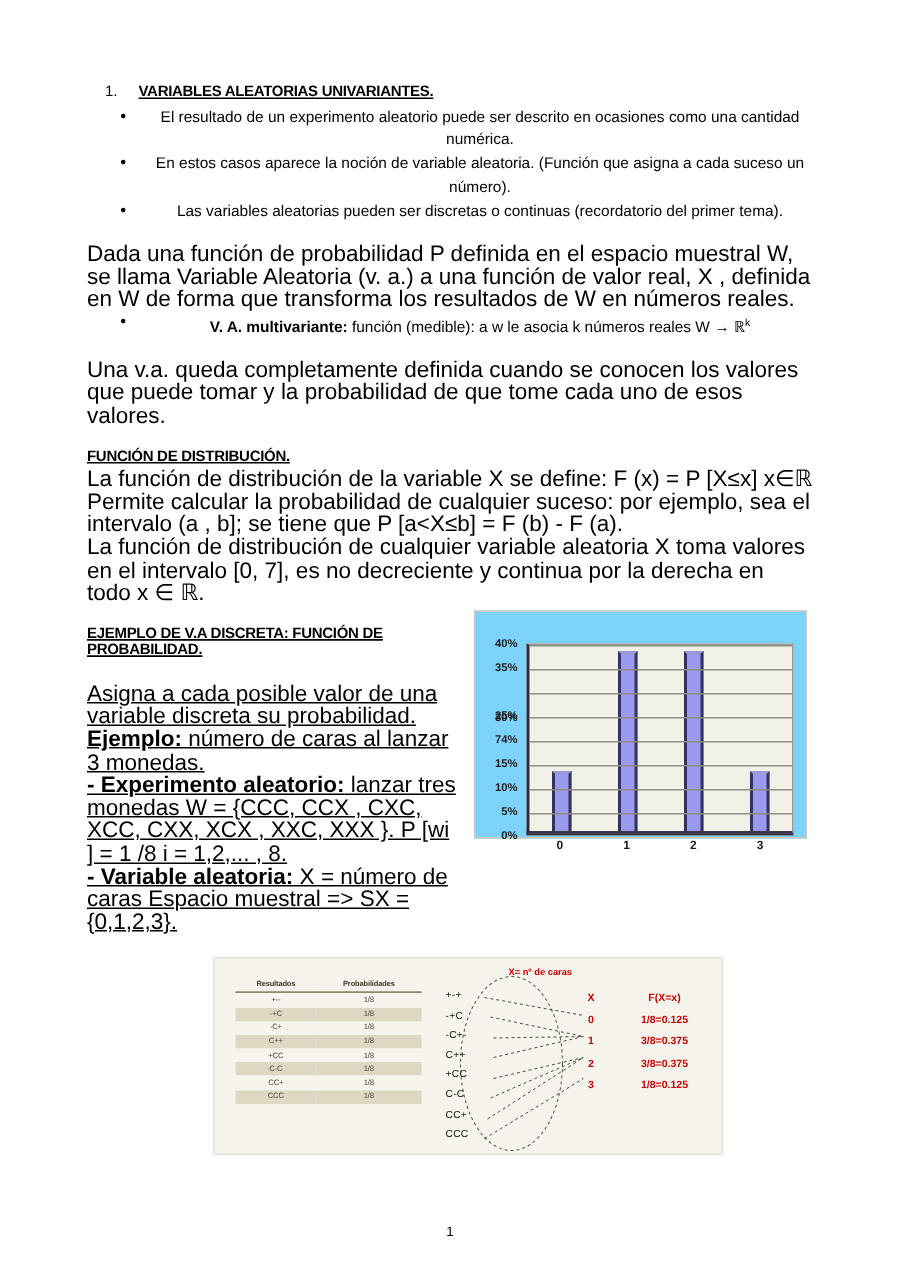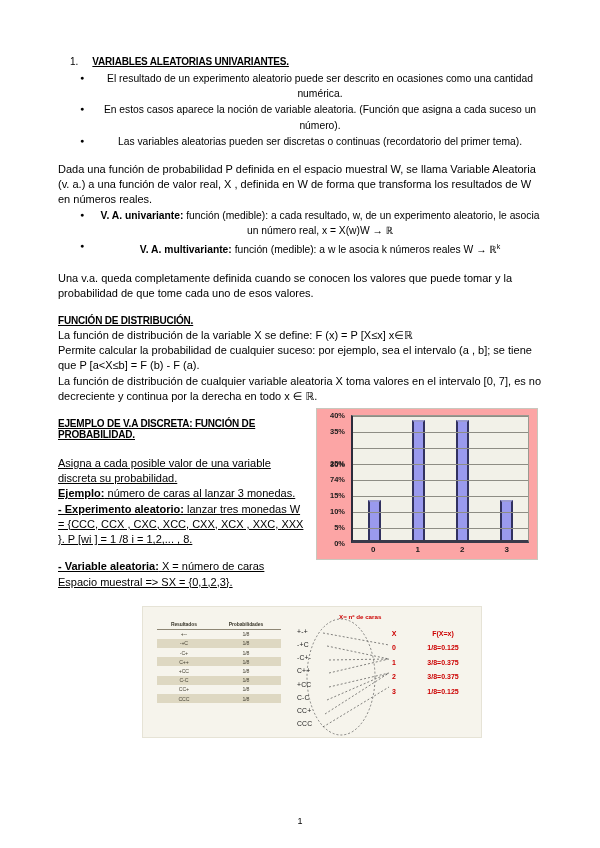--- a/index.html
+++ b/index.html
@@ -58,21 +58,21 @@
     margin-bottom: 1px;
   }
   ul.bullets > li::before {
     content: "\25CF";
     position: absolute;
     left: 0;
     top: -1px;
     font-size: 7px;
   }
   p.para {
-    font-size: 11px;
+    font-size: 15px;
     line-height: 15.2px;
     margin: 13px 0 0 0;
     text-align: left;
   }
   p.para.tight { margin-top: 11px; }
   .head-ul {
     font-size: 10px;
     font-weight: bold;
     text-decoration: underline;
     letter-spacing: -0.2px;
@@ -88,25 +88,25 @@
     gap: 10px;
     margin-top: 0;
   }
   .split-left { width: 248px; flex: 0 0 248px; text-decoration: underline; }
   .split-right { flex: 1 1 auto; padding-top: 4px; }
 
   
   .chart-box {
     width: 222px;
     height: 152px;
-    background: #fca5a5;
+    background: #7dd3fc;
     border: 1px solid #c8c7bd;
     box-sizing: border-box;
     position: relative;
-    padding: 6px 6px 2px 4px;
+    padding: 21px 6px 2px 4px;
   }
   .chart-inner {
     position: relative;
     width: 100%;
     height: 100%;
   }
   .y-axis-labels {
     position: absolute;
     left: 0;
     top: 0;
@@ -298,23 +298,20 @@
 
   <ul class="bullets">
     <li>El resultado de un experimento aleatorio puede ser descrito en ocasiones como una cantidad numérica.</li>
     <li>En estos casos aparece la noción de variable aleatoria. (Función que asigna a cada suceso un número).</li>
     <li>Las variables aleatorias pueden ser discretas o continuas (recordatorio del primer tema).</li>
   </ul>
 
   <p class="para">Dada una función de probabilidad P  definida en el espacio muestral W, se llama Variable Aleatoria (v. a.) a una función de valor real, X , definida en W de forma que transforma los resultados de W en números reales.</p>
 
   <ul class="bullets">
-    <li>
-      <span class="b">V. A. univariante:</span><span> función (medible): a cada resultado, w, de un experimento aleatorio, le asocia un número real, x =  X(w)W → ℝ</span>
-    </li>
     <li>
       <span class="b">V. A. multivariante:</span><span> función (medible): a w le asocia k números reales W → ℝ</span><sup>k</sup>
     </li>
   </ul>
 
   <p class="para">Una v.a. queda completamente definida cuando se conocen los valores que puede tomar y la probabilidad de que tome cada uno de esos valores.</p>
 
   <div class="head-ul">FUNCIÓN DE DISTRIBUCIÓN.</div>
   <p class="para tight" style="margin-top:2px">La función de distribución de la variable X se define: F (x) = P [X≤x] x∈ℝ</p>
   <p class="para" style="margin-top:0">Permite calcular la probabilidad de cualquier suceso: por ejemplo, sea el intervalo (a , b]; se tiene que P [a&lt;X≤b] = F (b) - F (a).</p>
@@ -323,21 +320,21 @@
   <div class="split">
     <div class="split-left">
       <div class="head-ul">EJEMPLO DE V.A DISCRETA: FUNCIÓN DE PROBABILIDAD.</div>
       <p class="para" style="margin-top:16px">Asigna a cada posible valor de una variable discreta su probabilidad.</p>
       <p class="para" style="margin-top:0">
         <span class="b">Ejemplo:</span><span> número de caras al lanzar 3 monedas.</span>
       </p>
       <p class="para" style="margin-top:0">
         <span class="b">- Experimento aleatorio:</span><span> lanzar tres monedas W = {CCC, CCX , CXC, XCC, CXX, XCX , XXC, XXX }. P [wi ] = 1 /8 i = 1,2,... , 8.</span>
       </p>
-      <p class="para" style="margin-top:12px">
+      <p class="para" style="margin-top:0">
         <span class="b">- Variable aleatoria:</span><span> X = número de caras Espacio muestral =&gt; SX = {0,1,2,3}.</span>
       </p>
     </div>
 
     <div class="split-right">
       <div class="chart-box">
         <div class="chart-inner">
           <div class="y-axis-labels">
               <div style="top: 0px;">40%</div>
               <div style="top: 16px;">35%</div>

